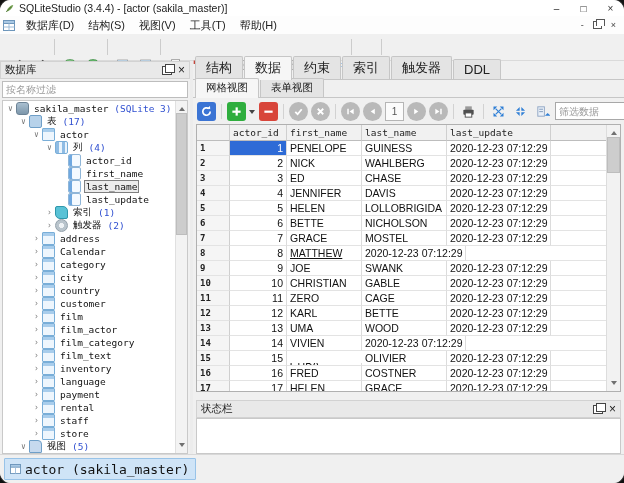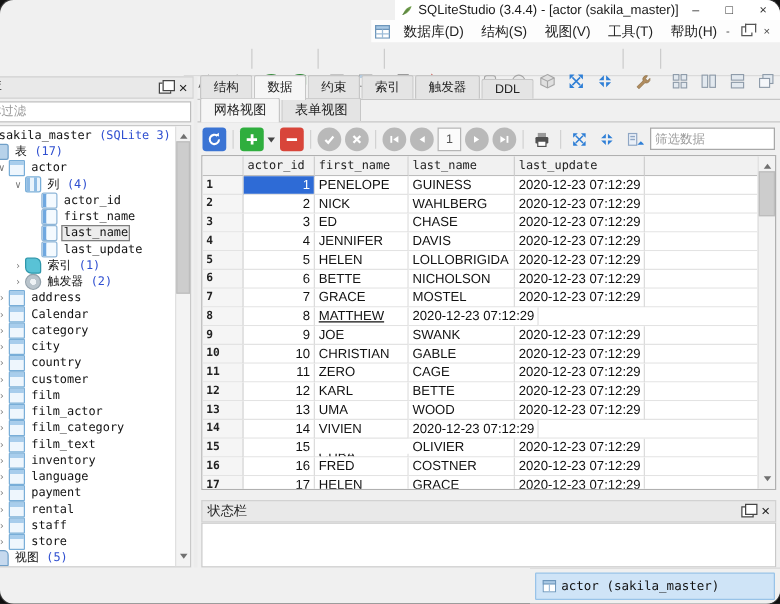--- a/index.html
+++ b/index.html
@@ -1,18 +1,18 @@
 <!DOCTYPE html>
 <html><head>
 <meta charset="utf-8">
 <style>
   html,body{margin:0;padding:0;background:#141414;}
   body{display:flex;justify-content:center;align-items:flex-start;font-family:"Liberation Sans",sans-serif;}
   .window{width:624px;height:483px;background:#f0f0f0;border-radius:11px;overflow:hidden;
-          box-shadow:0 0 0 1px #3a3a3a, 0 6px 18px rgba(0,0,0,.6);display:flex;flex-direction:column;align-items:flex-end;}
+          box-shadow:0 0 0 1px #3a3a3a, 0 6px 18px rgba(0,0,0,.6);display:flex;flex-direction:column;}
 
   
   .titlebar{height:16px;background:#ffffff;display:flex;align-items:center;padding-left:4px;flex:0 0 auto;}
   .app-icon{width:11px;height:11px;margin-right:4px;}
   .title-text{font-size:10.5px;color:#1a1a1a;}
   .title-controls{margin-left:auto;display:flex;height:100%;}
   .tctrl{width:27px;display:flex;align-items:center;justify-content:center;font-size:10px;color:#333;cursor:default;}
 
   
   .menubar{height:18px;background:#fdfdfd;display:flex;align-items:center;padding-left:2px;flex:0 0 auto;}
@@ -60,21 +60,21 @@
   .tri-up{width:0;height:0;border:3px solid transparent;border-bottom:4px solid #707070;margin-top:3px;}
   .tri-down{width:0;height:0;border:3px solid transparent;border-top:4px solid #707070;margin-bottom:3px;}
   .scroll-thumb{width:9px;background:#cdcdcd;border:1px solid #bdbdbd;}
   .spacer{flex:1;}
 
   .splitter-v{width:3px;background:#ececec;flex:0 0 auto;}
 
   
   .rightpane{flex:1;display:flex;flex-direction:column;min-width:0;min-height:0;}
   .tabs{display:flex;align-items:flex-end;height:18px;padding-left:2px;border-bottom:1px solid #c6c6c6;flex:0 0 auto;}
-  .tab{font-size:10px;color:#222;padding:2px 10px 2px 10px;border:1px solid #c6c6c6;border-bottom:none;background:#e4e4e4;margin-right:1px;border-radius:2px 2px 0 0;}
+  .tab{font-size:13px;color:#222;padding:2px 10px 2px 10px;border:1px solid #c6c6c6;border-bottom:none;background:#e4e4e4;margin-right:1px;border-radius:2px 2px 0 0;}
   .tab.active{background:#f6f6f6;position:relative;top:1px;padding-bottom:3px;}
   .subtabs{height:17px;}
   .subtabs .tab{font-size:10.5px;}
 
   
   .gridtoolbar{height:26px;display:flex;align-items:center;gap:3px;padding:0 4px;flex:0 0 auto;}
   .gbtn{width:19px;height:19px;border-radius:3px;display:flex;align-items:center;justify-content:center;flex:0 0 auto;}
   .gbtn.blue{background:#3b74d4;}
   .gbtn.green{background:#2fae3e;}
   .gbtn.red{background:#d8453a;}
@@ -102,21 +102,21 @@
   .cell.selcell{background:#2e6bd6;color:#fff;}
   .vscroll{width:13px;background:#f2f2f2;border-left:1px solid #ddd;display:flex;flex-direction:column;align-items:center;flex:0 0 auto;}
 
   
   .vsplit{height:8px;flex:0 0 auto;}
   .statusbody{height:34px;background:#fff;border:1px solid #c9c9c9;margin:0 3px;flex:0 0 auto;}
 
   
   .taskbar{height:28px;background:#f0f0f0;border-top:1px solid #d8d8d8;display:flex;align-items:center;padding:0 4px;flex:0 0 auto;}
   .task-btn{width:180px;height:20px;background:#cfe4f7;border:1px solid #98c3e8;display:flex;align-items:center;gap:4px;padding:0 5px;border-radius:1px;}
-  .task-label{font-size:10px;font-family:"DejaVu Sans Mono",monospace;color:#111;white-space:nowrap;overflow:hidden;}
+  .task-label{font-size:13px;font-family:"DejaVu Sans Mono",monospace;color:#111;white-space:nowrap;overflow:hidden;}
 </style>
 </head>
 <body>
 
 <div class="window">
 
   <div class="titlebar">
     <svg class="app-icon" viewBox="0 0 16 16">
       <path d="M3 13 C5.5 6.5 9.5 3.5 13.5 3 C12 8 8 12 3 13 Z" fill="#6f9c4c"></path>
       <path d="M3 13 L10 6" stroke="#4d713a" stroke-width="1" fill="none"></path>

